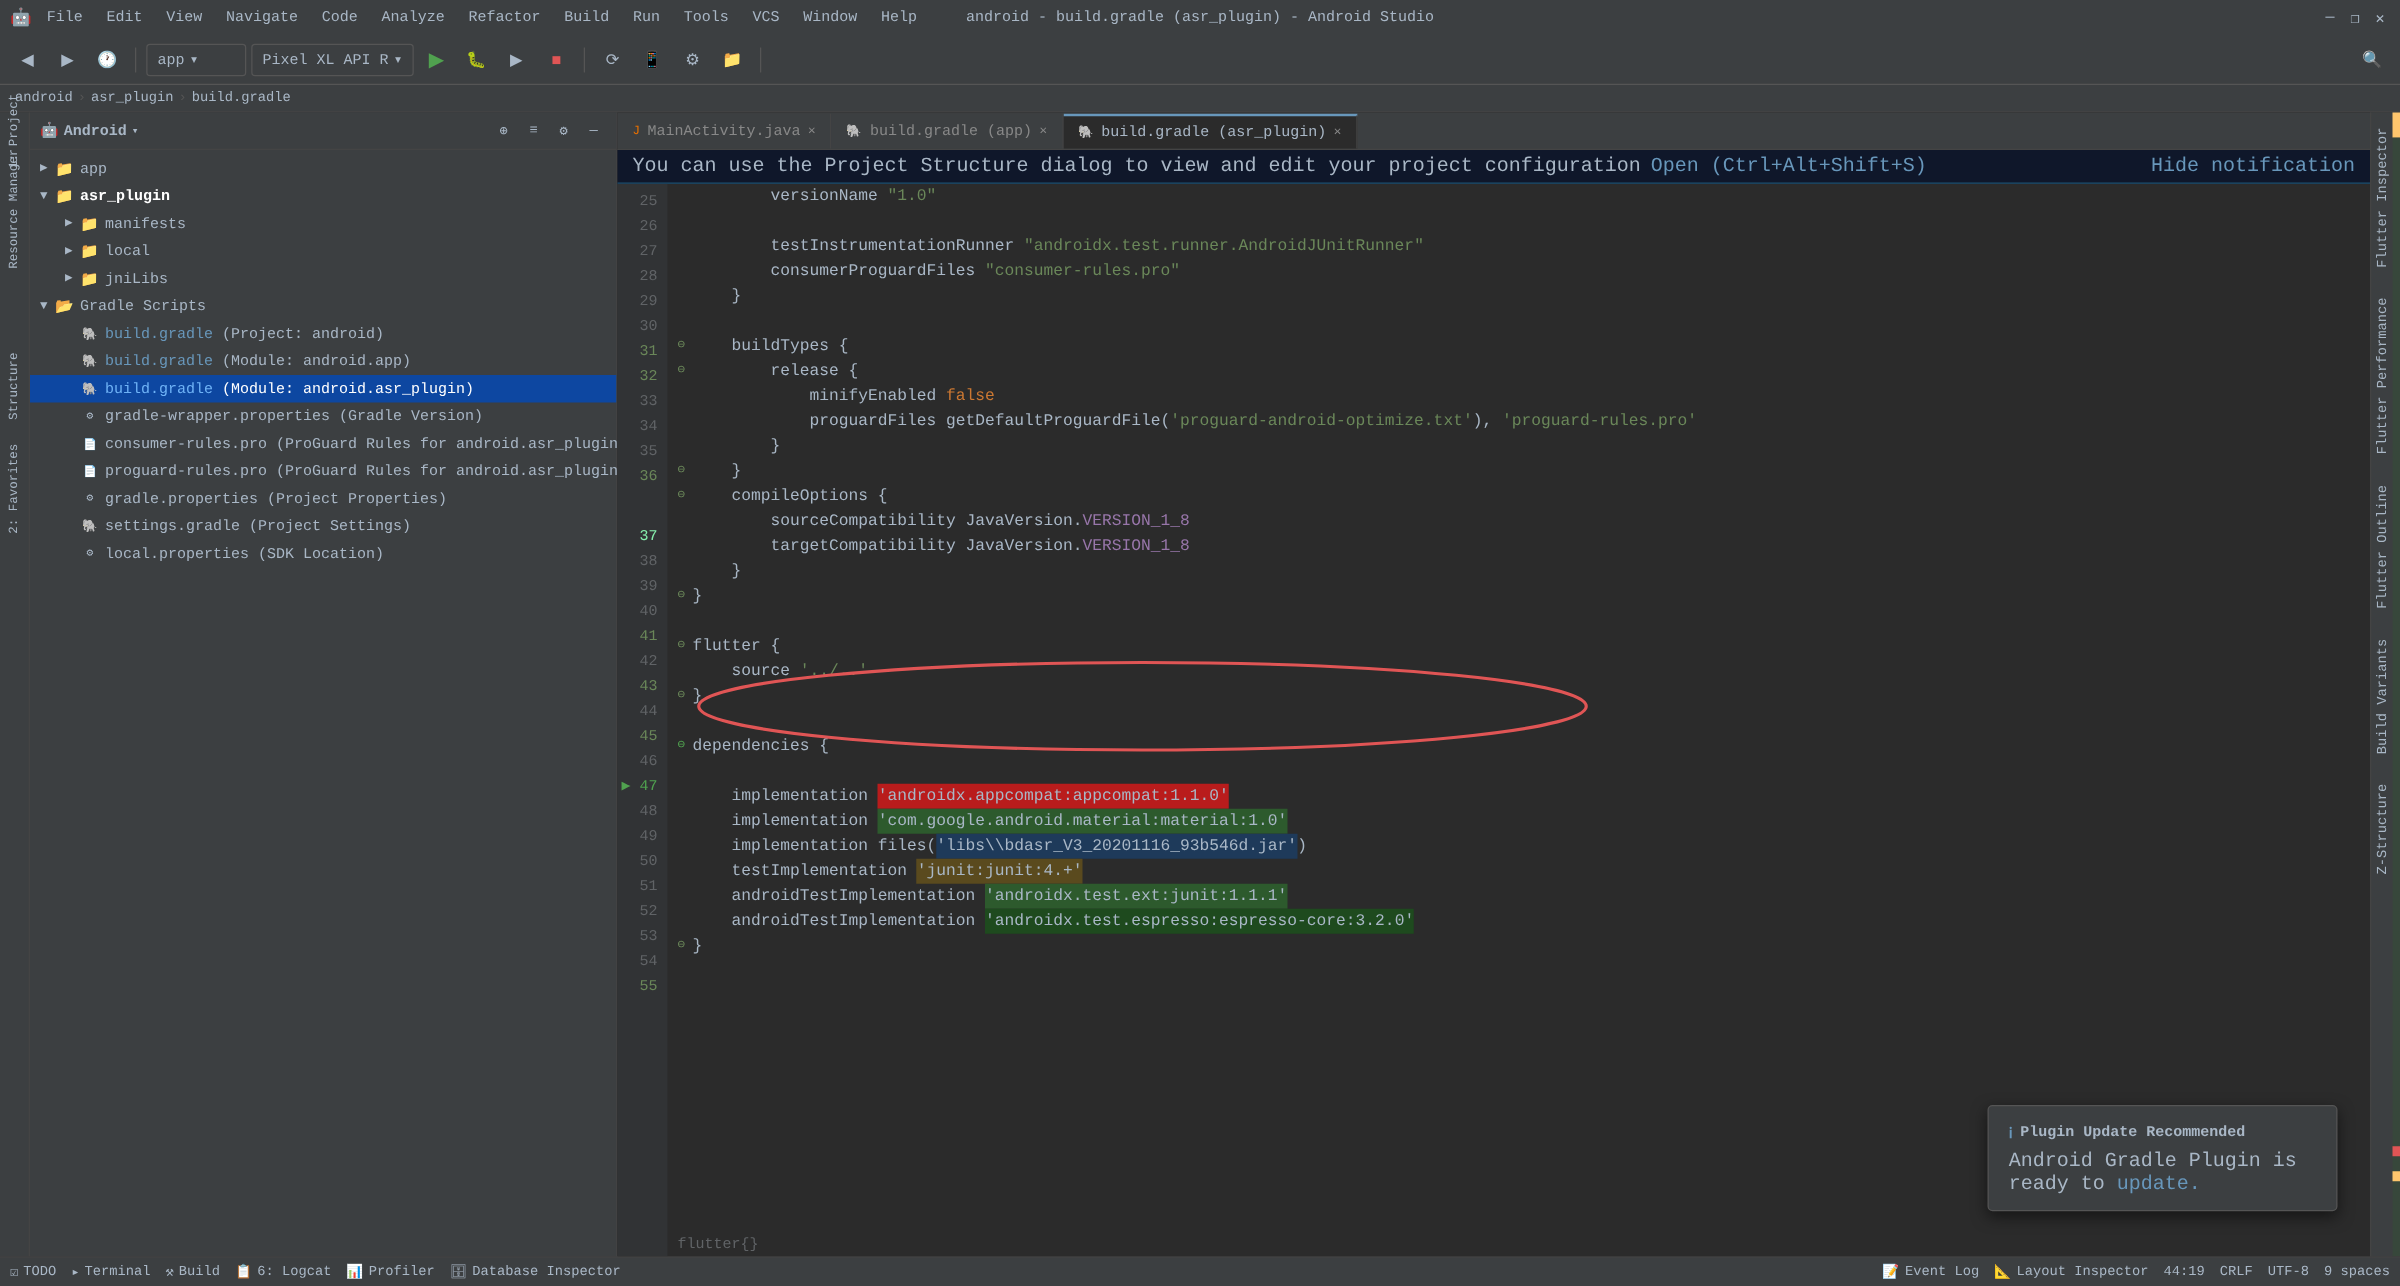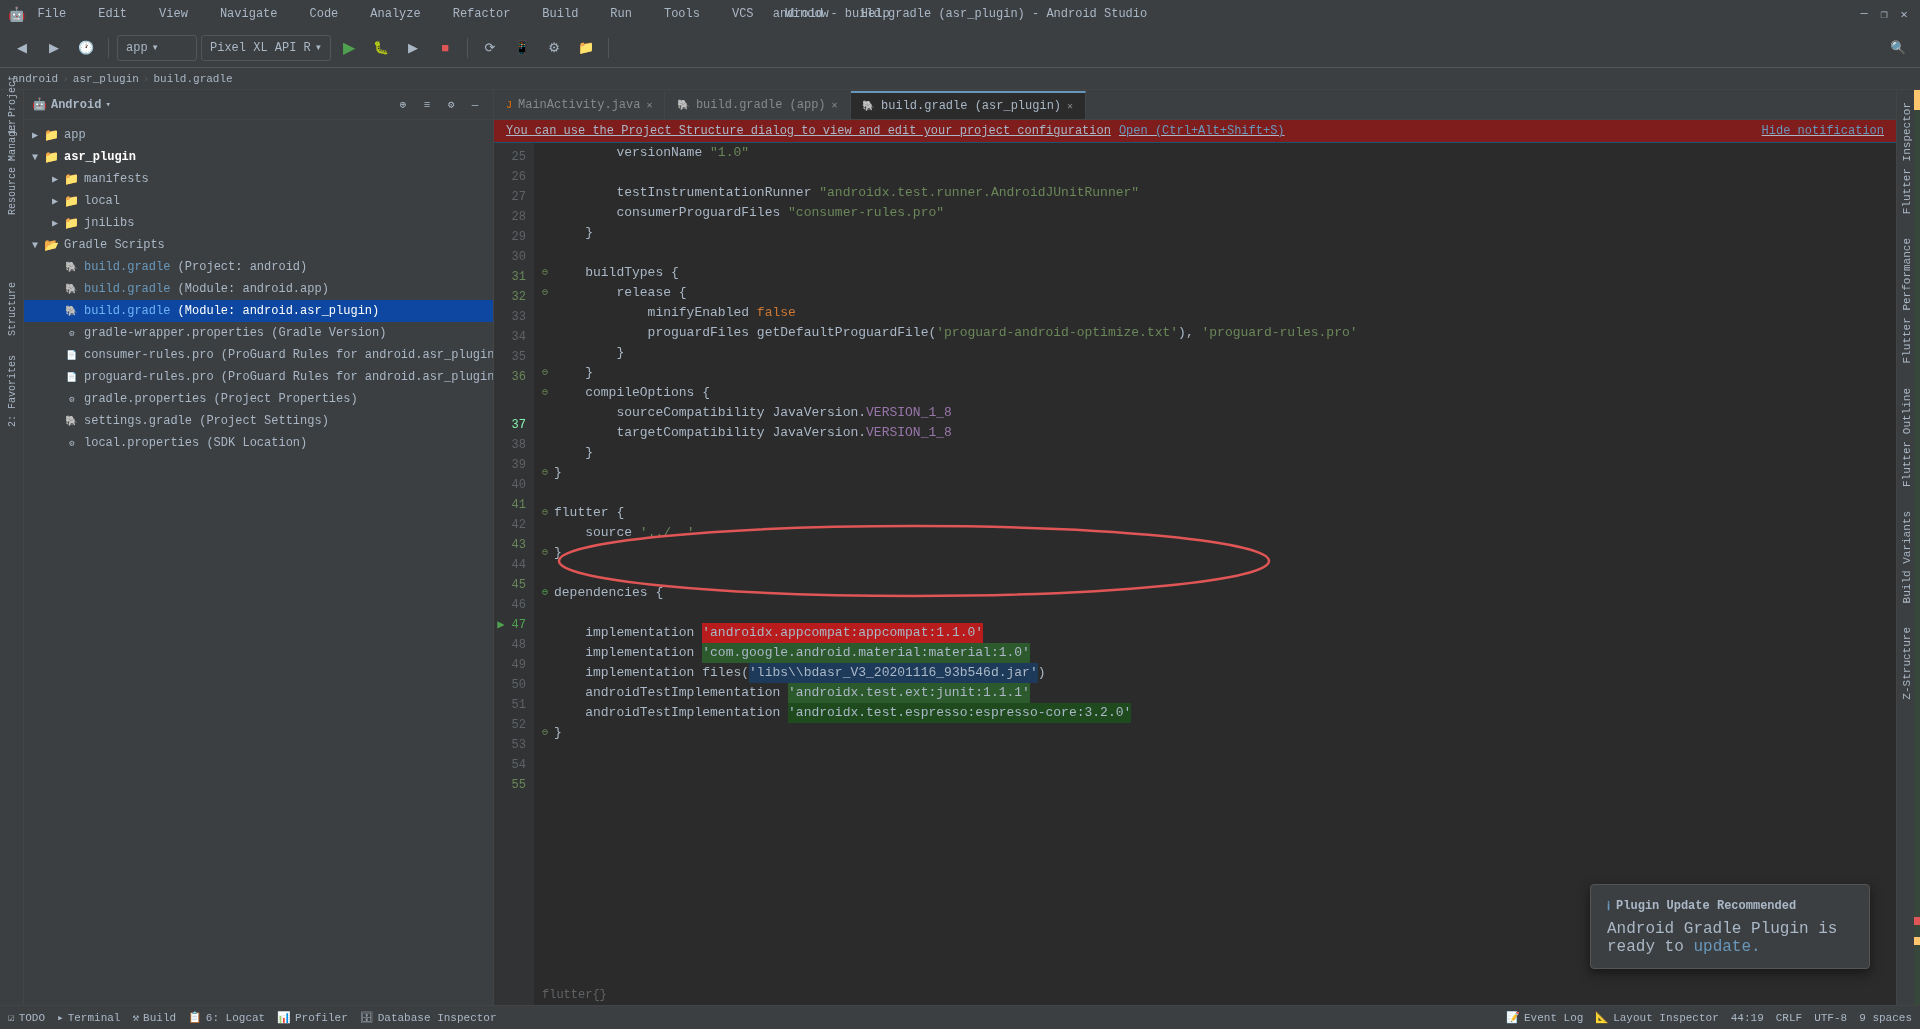--- a/index.html
+++ b/index.html
@@ -1,20 +1,20 @@
 <!DOCTYPE html>
 <html><head>
   <meta charset="utf-8">
   <style>
     * { margin: 0; padding: 0; box-sizing: border-box; }
     body { width: 1920px; height: 1029px; background: #2b2b2b; font-family: 'Consolas', 'Courier New', monospace; font-size: 12px; color: #a9b7c6; overflow: hidden; }
 
     
     #titlebar { height: 28px; background: #3c3f41; display: flex; align-items: center; padding: 0 8px; color: #a9b7c6; font-size: 12px; }
-    #titlebar .menu-items { display: flex; gap: 24px; }
+    #titlebar .menu-items { display: flex; gap: 11px; }
     #titlebar .menu-item { cursor: pointer; padding: 2px 4px; }
     #titlebar .title { margin: 0 auto; color: #a9b7c6; }
     #titlebar .win-controls { display: flex; gap: 4px; margin-left: auto; }
     #titlebar .win-btn { width: 16px; height: 16px; display: flex; align-items: center; justify-content: center; cursor: pointer; }
     #win-app-icon { margin-right: 8px; }
 
     
     #toolbar { height: 40px; background: #3c3f41; border-bottom: 1px solid #555; display: flex; align-items: center; padding: 0 8px; gap: 4px; }
     .toolbar-btn { height: 28px; min-width: 28px; background: transparent; border: none; color: #a9b7c6; cursor: pointer; display: flex; align-items: center; justify-content: center; border-radius: 3px; padding: 0 4px; font-size: 13px; }
     .toolbar-separator { width: 1px; height: 20px; background: #555; margin: 0 4px; }
@@ -49,21 +49,21 @@
 
     
     #tabs { height: 30px; background: #3c3f41; border-bottom: 1px solid #444; display: flex; align-items: flex-end; overflow: hidden; }
     .tab { height: 28px; display: flex; align-items: center; padding: 0 12px; background: #3c3f41; border-right: 1px solid #444; cursor: pointer; font-size: 12px; color: #888; white-space: nowrap; gap: 6px; flex-shrink: 0; }
     .tab.active { background: #2b2b2b; color: #a9b7c6; border-top: 2px solid #6897bb; }
     .tab .tab-close { color: #888; font-size: 10px; cursor: pointer; }
     .tab-icon-java { color: #e76f00; font-size: 10px; }
     .tab-icon-gradle { color: #6897bb; font-size: 10px; }
 
     
-    #notification-bar { background: #7f1d1d; padding: 4px 12px; font-size: 12px; color: #a9b7c6; display: flex; align-items: center; justify-content: space-between; border-bottom: 1px solid #1e5270; text-decoration: underline; }
+    #notification-bar { background: #0f172a; padding: 4px 12px; font-size: 16px; color: #a9b7c6; display: flex; align-items: center; justify-content: space-between; border-bottom: 1px solid #1e5270; }
     #notification-bar .open-link { color: #6897bb; cursor: pointer; margin-left: 8px; }
     #notification-bar .hide-link { color: #6897bb; cursor: pointer; }
 
     
     #code-editor { flex: 1; display: flex; overflow: hidden; }
     #line-numbers { width: 40px; background: #313335; color: #606366; font-size: 12px; line-height: 20px; padding: 4px 0; text-align: right; padding-right: 8px; user-select: none; overflow: hidden; }
     #line-numbers div { height: 20px; }
     #code-content { flex: 1; overflow: auto; padding: 0 8px; line-height: 20px; font-size: 13px; position: relative; }
     .str { color: #6a8759; }
     .plain { color: #a9b7c6; }
@@ -459,20 +459,24 @@
         <div class="code-line">
           <span class="fold-arrow"> </span>
           <span class="plain">    implementation </span><span style="background:#2d5a2d;color:#a9b7c6;">'com.google.android.material:material:1.0'</span>
         </div>
 
         <div class="code-line">
           <span class="fold-arrow"> </span>
           <span class="plain">    implementation files(</span><span style="background:#1e3a5a;color:#a9b7c6;">'libs\\bdasr_V3_20201116_93b546d.jar'</span><span class="plain">)</span>
         </div>
 
+        <div class="code-line">
+          <span class="fold-arrow"> </span>
+          <span class="plain">    testImplementation </span><span style="background:#5a4a1e;color:#a9b7c6;">'junit:junit:4.+'</span>
+        </div>
 
         <div class="code-line">
           <span class="fold-arrow"> </span>
           <span class="plain">    androidTestImplementation </span><span style="background:#2d5a2d;color:#a9b7c6;">'androidx.test.ext:junit:1.1.1'</span>
         </div>
 
         <div class="code-line">
           <span class="fold-arrow"> </span>
           <span class="plain">    androidTestImplementation </span><span style="background:#1e4a1e;color:#a9b7c6;">'androidx.test.espresso:espresso-core:3.2.0'</span>
         </div>

